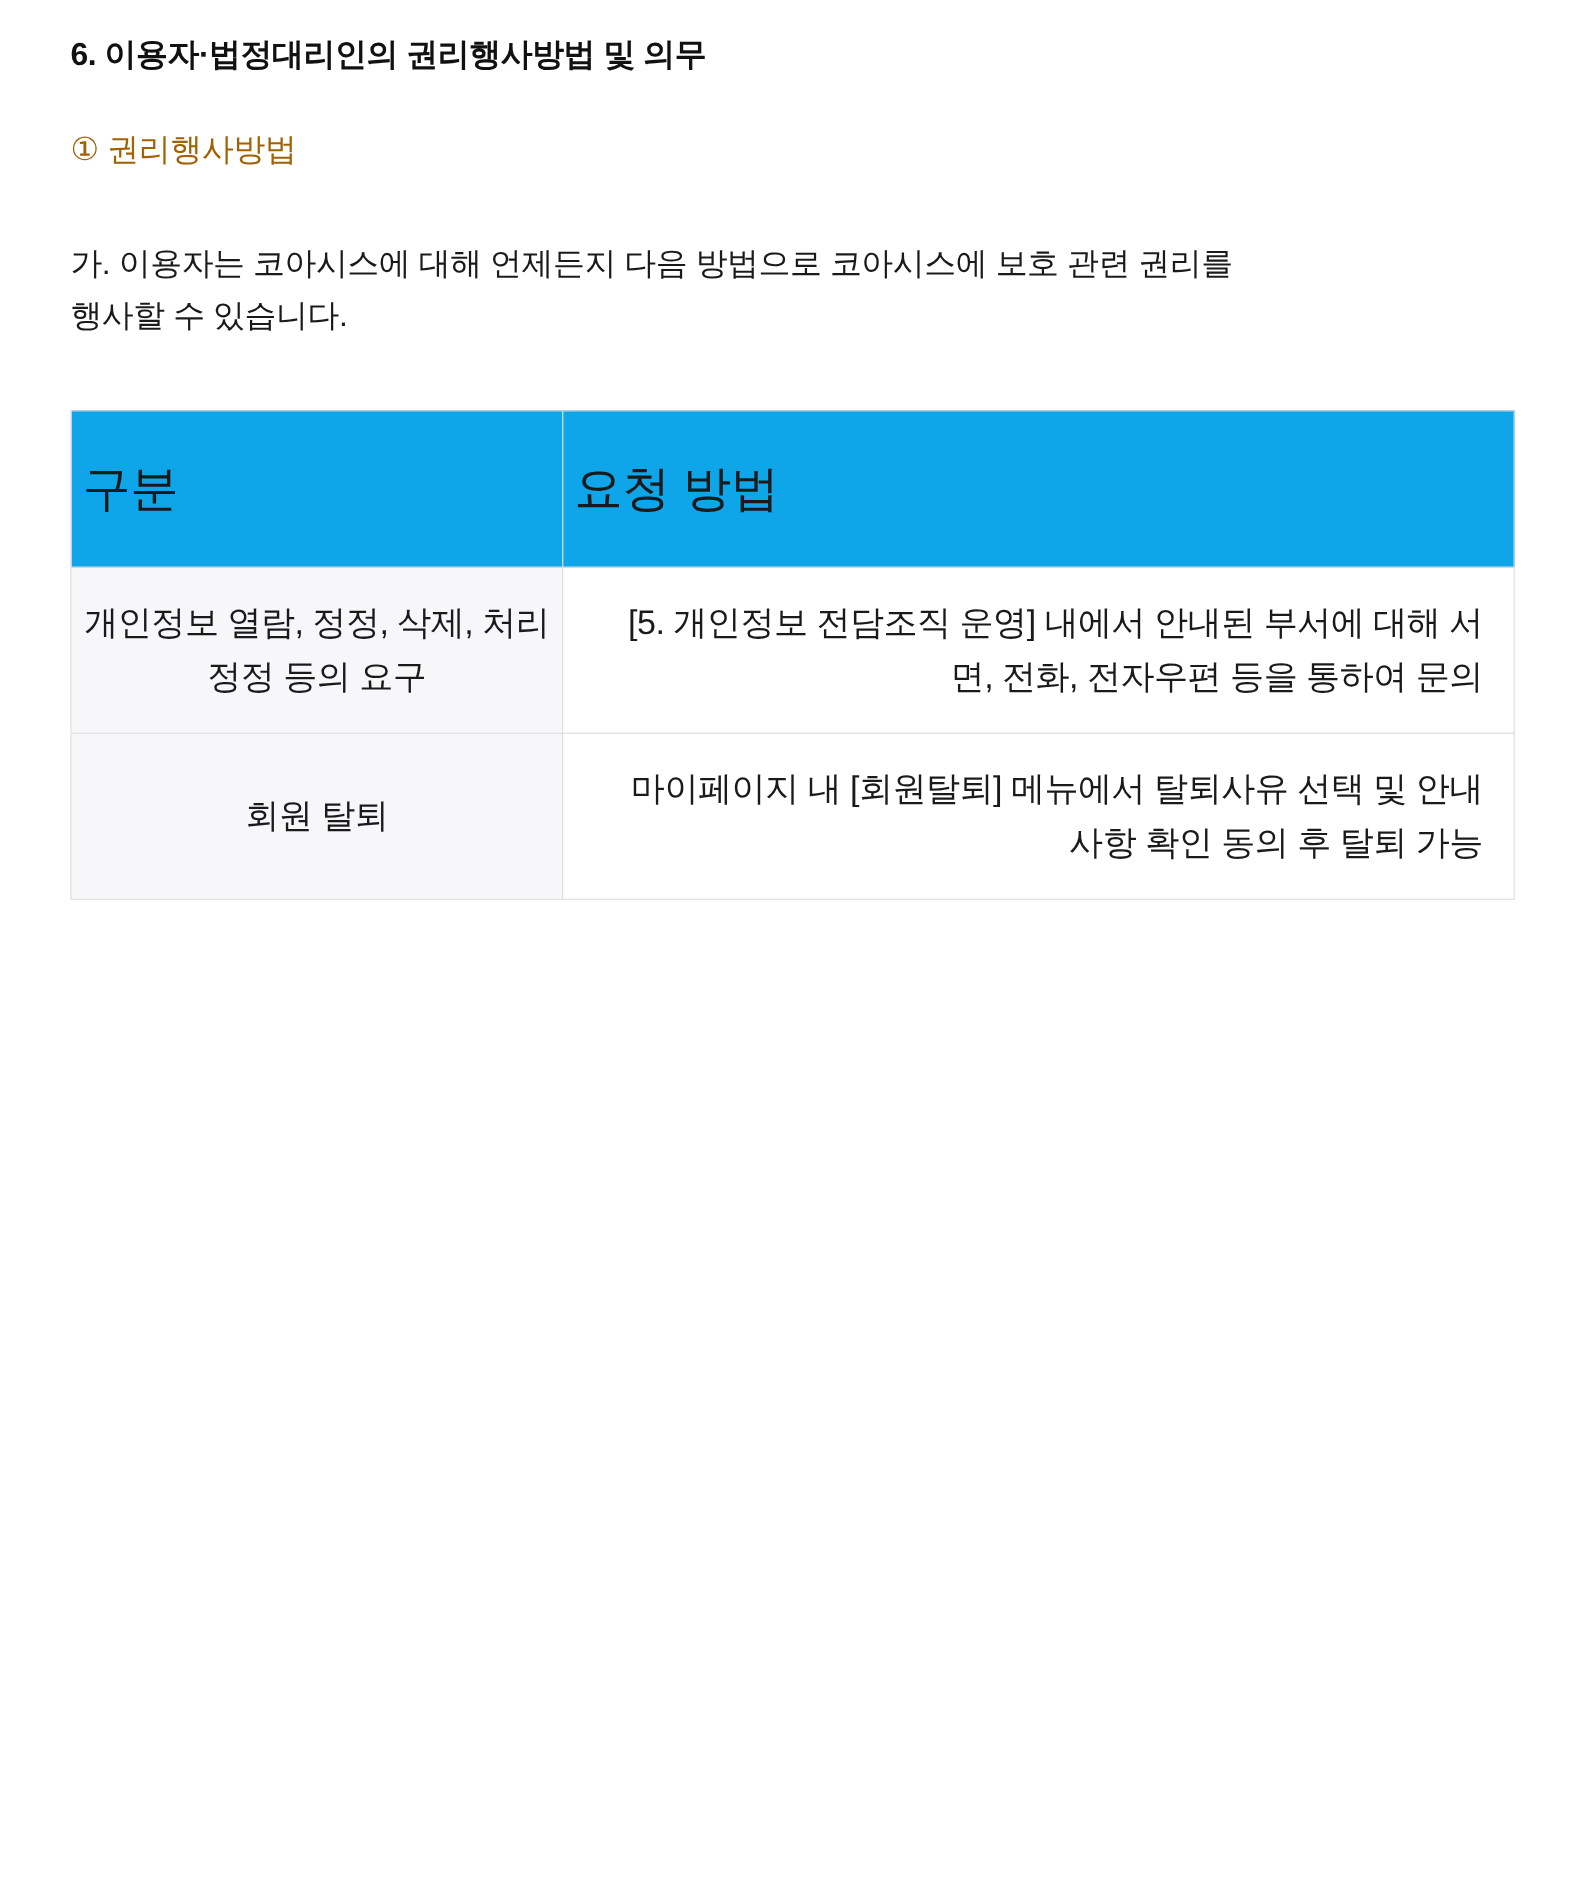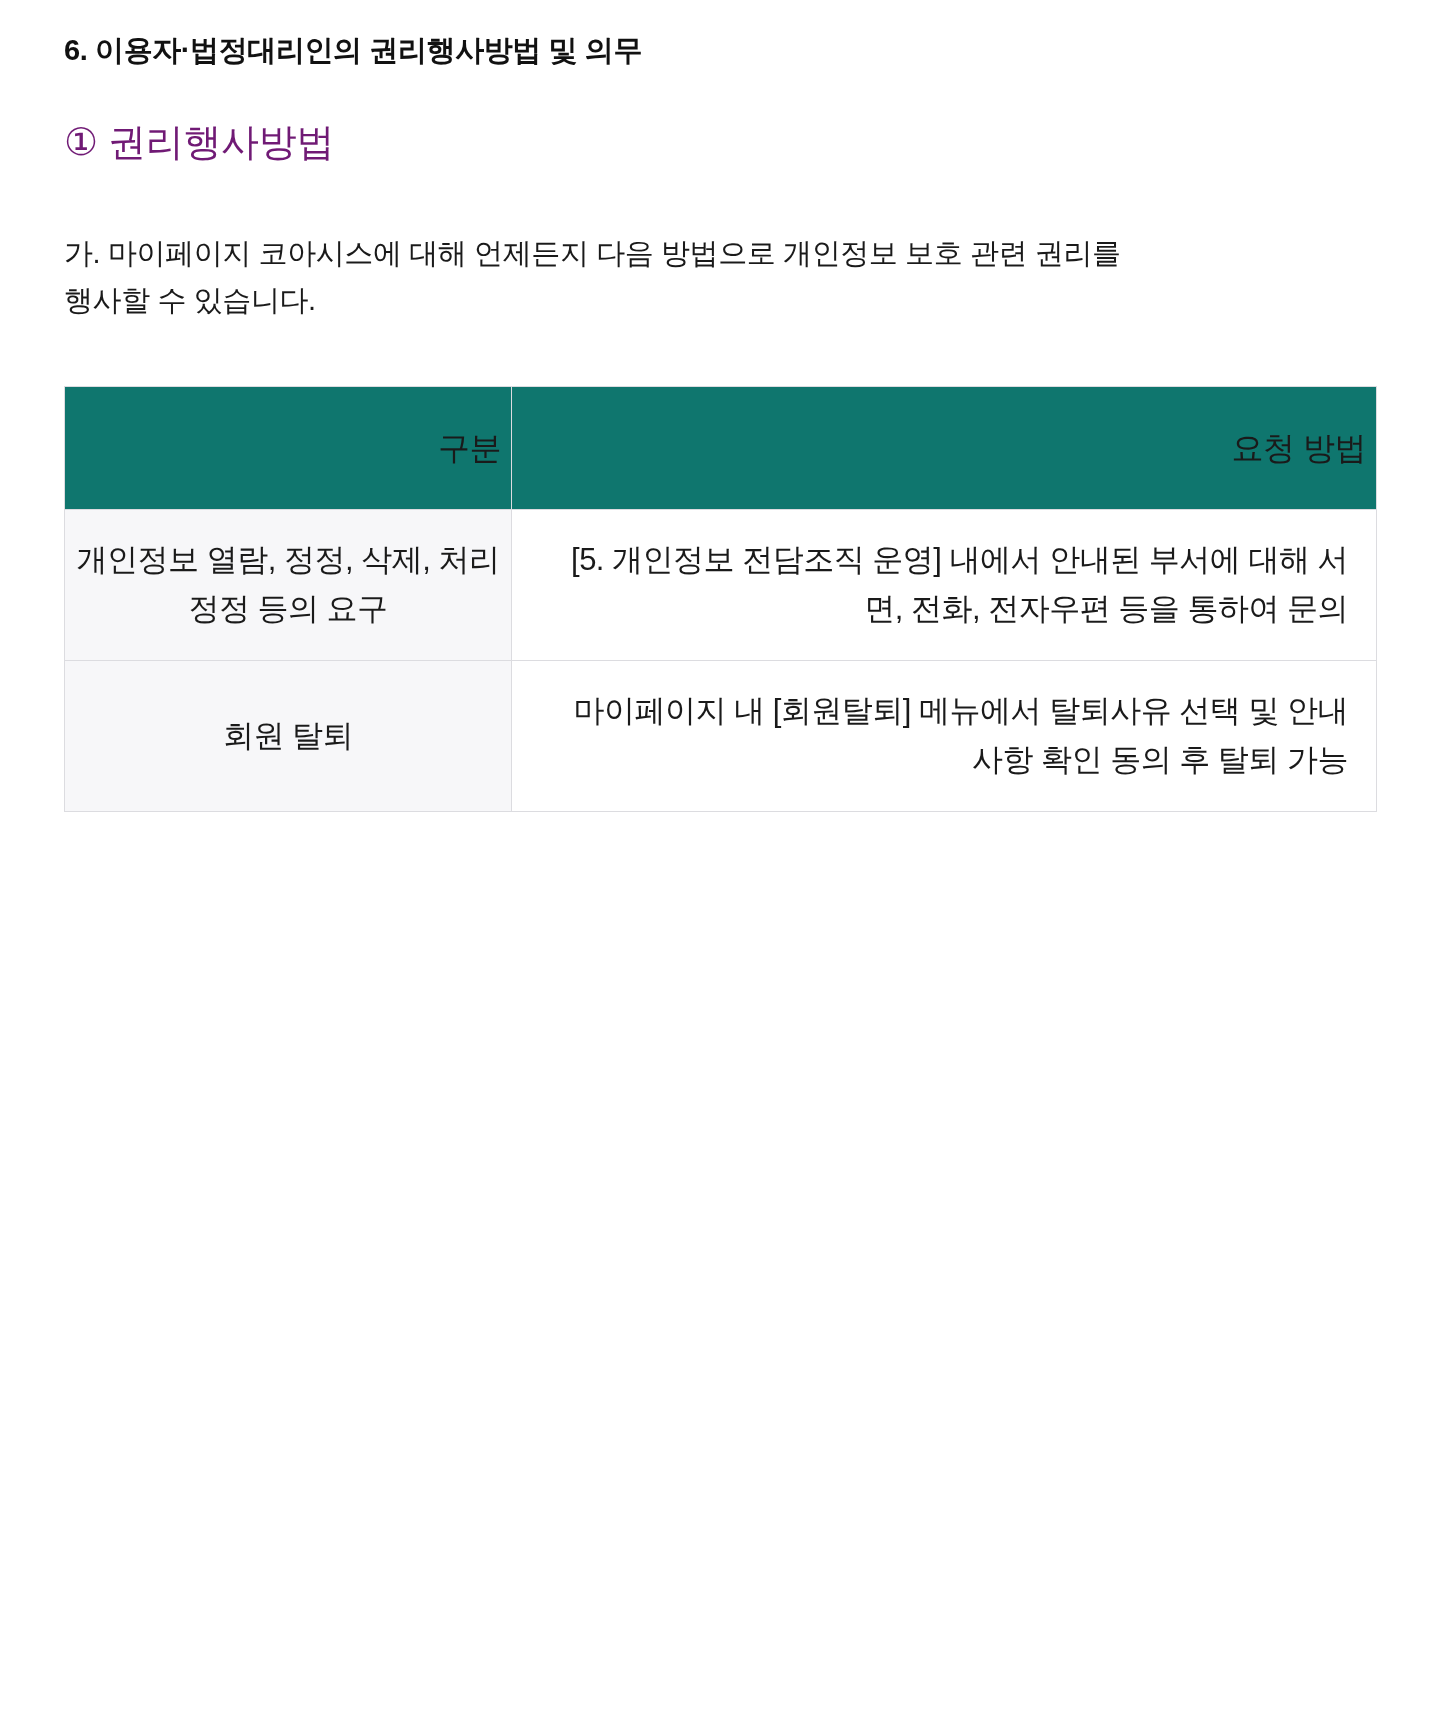--- a/index.html
+++ b/index.html
@@ -21,26 +21,26 @@
   }
   .section-title {
     font-size: 29px;
     font-weight: bold;
     line-height: 1.4;
     letter-spacing: -0.4px;
     margin: 8px 0 44px 0;
     color: #111111;
   }
   .sub-heading {
-    font-size: 38px;
+    font-size: 29px;
     font-weight: normal;
     line-height: 1.45;
     letter-spacing: -0.3px;
     margin: 0 0 60px 0;
-    color: #701a75;
+    color: #a16207;
   }
   .paragraph {
     font-size: 29px;
     font-weight: normal;
     line-height: 1.62;
     letter-spacing: -0.4px;
     margin: 0 0 62px 0;
     color: #1a1a1a;
     max-width: 1270px;
   }
@@ -57,25 +57,25 @@
   table.rights-table td {
     border-right: 1px solid #dcdce0;
     border-bottom: 1px solid #dcdce0;
     font-size: 31px;
     line-height: 1.58;
     letter-spacing: -0.5px;
     vertical-align: middle;
     color: #1a1a1a;
   }
   table.rights-table thead th {
-    background: #0f766e;
+    background: #0ea5e9;
     font-weight: normal;
-    text-align: right;
+    text-align: left;
     padding: 36px 10px;
-    font-size: 32px;
+    font-size: 44px;
   }
   table.rights-table td.cell-category {
     background: #f7f7f9;
     text-align: center;
     padding: 26px 2px;
   }
   table.rights-table td.cell-method {
     background: #ffffff;
     text-align: right;
     padding: 26px 28px 26px 26px;
@@ -83,21 +83,21 @@
 </style>
 </head>
 <body>
 
 <div class="page">
 
   <h2 class="section-title">6. 이용자·법정대리인의 권리행사방법 및 의무</h2>
 
   <p class="sub-heading">① 권리행사방법</p>
 
-  <p class="paragraph">가. 마이페이지 코아시스에 대해 언제든지 다음 방법으로 개인정보 보호 관련 권리를 행사할 수 있습니다.</p>
+  <p class="paragraph">가. 이용자는 코아시스에 대해 언제든지 다음 방법으로 코아시스에 보호 관련 권리를 행사할 수 있습니다.</p>
 
   <table class="rights-table">
     <colgroup>
       <col class="col-category">
       <col class="col-method">
     </colgroup>
     <thead>
       <tr>
         <th>구분</th>
         <th>요청 방법</th>

